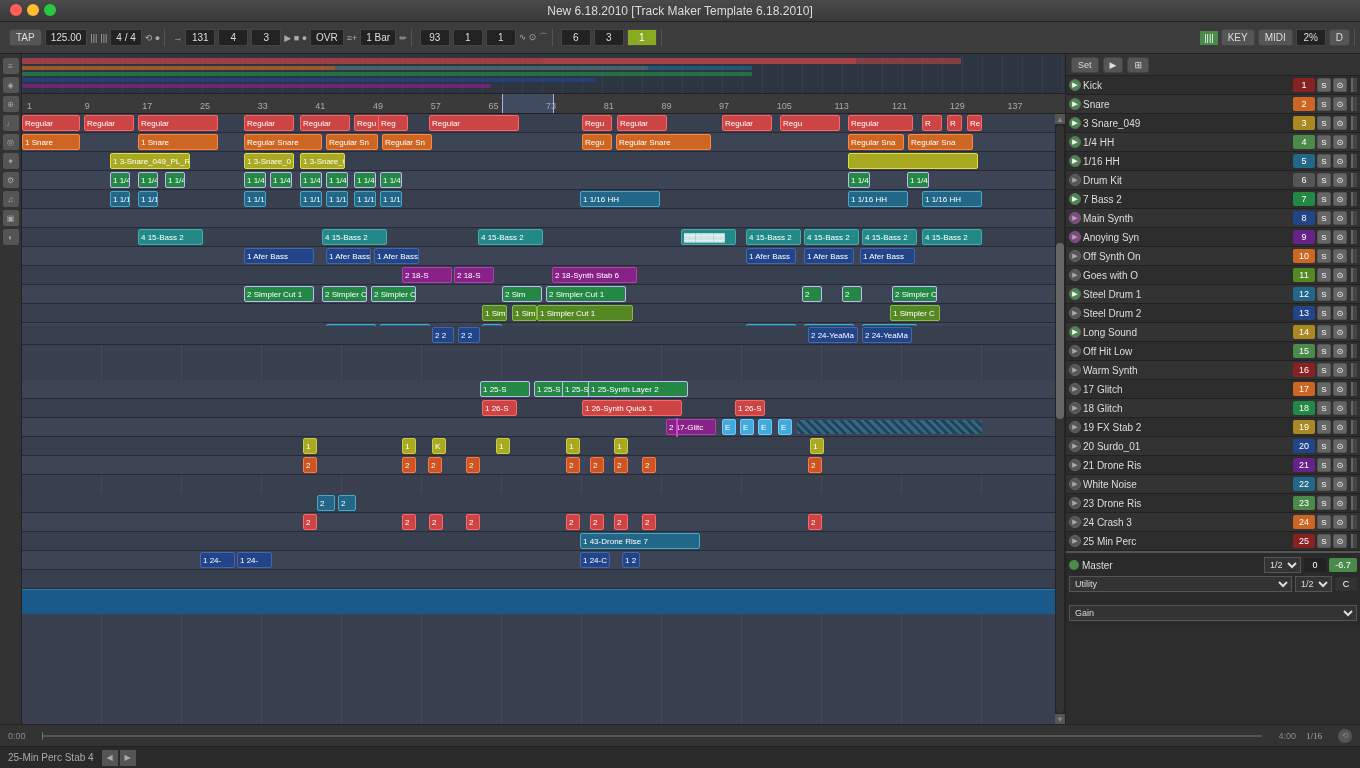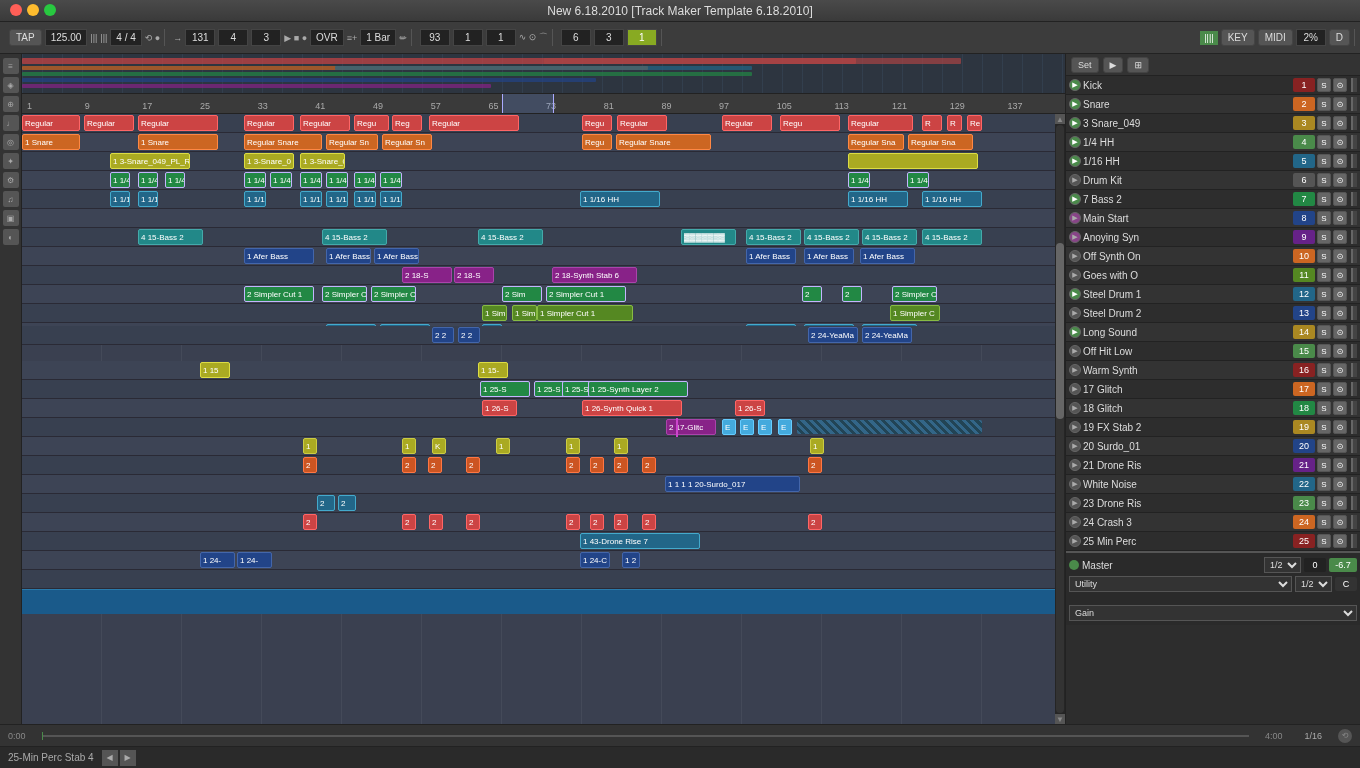--- a/index.html
+++ b/index.html
@@ -528,21 +528,21 @@
       <div id="clip-area">
         <div class="grid-lines"></div>
 
         <div class="track-lane" style="top: 0px; position: absolute; left: 0px; right: 0px; height: 19px;">
           <div class="clip clip-red" style="left:0;width:58px;">Regular</div>
           <div class="clip clip-red" style="left:62px;width:50px;">Regular</div>
           <div class="clip clip-red" style="left:116px;width:80px;">Regular</div>
           <div class="clip clip-red" style="left:222px;width:50px;">Regular</div>
           <div class="clip clip-red" style="left:278px;width:50px;">Regular</div>
           <div class="clip clip-red" style="left:332px;width:35px;">Regu</div>
-          <div class="clip clip-red" style="left:370px;width:30px;">Reg</div>
+          <div class="clip clip-red" style="left:356px;width:30px;">Reg</div>
           <div class="clip clip-red" style="left:407px;width:90px;">Regular</div>
           <div class="clip clip-red" style="left:560px;width:30px;">Regu</div>
           <div class="clip clip-red" style="left:595px;width:50px;">Regular</div>
           <div class="clip clip-red" style="left:700px;width:50px;">Regular</div>
           <div class="clip clip-red" style="left:758px;width:60px;">Regu</div>
           <div class="clip clip-red" style="left:826px;width:65px;">Regular</div>
           <div class="clip clip-red" style="left:900px;width:20px;">R</div>
           <div class="clip clip-red" style="left:925px;width:15px;">R</div>
           <div class="clip clip-red" style="left:945px;width:15px;">Re</div>
         </div>
@@ -648,24 +648,20 @@
           <div class="clip clip-cyan" style="left:840px;width:55px;">1 23-YeaMa</div>
         </div>
 
         <div class="track-lane" style="top: 212px; position: absolute; left: 0px; right: 0px; height: 19px;">
           <div class="clip clip-blue" style="left:410px;width:22px;">2 2</div>
           <div class="clip clip-blue" style="left:436px;width:22px;">2 2</div>
           <div class="clip clip-blue" style="left:786px;width:50px;">2 24-YeaMa</div>
           <div class="clip clip-blue" style="left:840px;width:50px;">2 24-YeaMa</div>
         </div>
 
-        <div class="track-lane" style="top: 247px; position: absolute; left: 0px; right: 0px; height: 19px;">
-          <div class="clip clip-yellow" style="left:178px;width:30px;">1 15</div>
-          <div class="clip clip-yellow" style="left:456px;width:30px;">1 15-</div>
-        </div>
 
         <div class="track-lane" style="top: 266px; position: absolute; left: 0px; right: 0px; height: 19px;">
           <div class="clip clip-green" style="left:458px;width:50px;">1 25-S</div>
           <div class="clip clip-green" style="left:512px;width:50px;">1 25-S</div>
           <div class="clip clip-green" style="left:540px;width:50px;">1 25-S</div>
           <div class="clip clip-green" style="left:566px;width:100px;">1 25-Synth Layer 2</div>
         </div>
 
         <div class="track-lane" style="top: 285px; position: absolute; left: 0px; right: 0px; height: 19px;">
           <div class="clip clip-red" style="left:460px;width:35px;">1 26-S</div>
@@ -701,23 +697,20 @@
           <div class="clip" style="left:380px;width:14px;background:#cc5522;border:1px solid #ff7744;">2</div>
           <div class="clip" style="left:406px;width:14px;background:#cc5522;border:1px solid #ff7744;">2</div>
           <div class="clip" style="left:444px;width:14px;background:#cc5522;border:1px solid #ff7744;">2</div>
           <div class="clip" style="left:544px;width:14px;background:#cc5522;border:1px solid #ff7744;">2</div>
           <div class="clip" style="left:568px;width:14px;background:#cc5522;border:1px solid #ff7744;">2</div>
           <div class="clip" style="left:592px;width:14px;background:#cc5522;border:1px solid #ff7744;">2</div>
           <div class="clip" style="left:620px;width:14px;background:#cc5522;border:1px solid #ff7744;">2</div>
           <div class="clip" style="left:786px;width:14px;background:#cc5522;border:1px solid #ff7744;">2</div>
         </div>
 
-        <div class="track-lane" style="top: 361px; position: absolute; left: 0px; right: 0px; height: 19px;">
-          <div class="clip clip-blue" style="left:643px;width:135px;">1 1 1 1 20-Surdo_017</div>
-        </div>
 
         <div class="track-lane" style="top: 380px; position: absolute; left: 0px; right: 0px; height: 19px;">
           <div class="clip" style="left:295px;width:18px;background:#226688;border:1px solid #44aacc;">2</div>
           <div class="clip" style="left:316px;width:18px;background:#226688;border:1px solid #44aacc;">2</div>
         </div>
 
         <div class="track-lane" style="top: 399px; position: absolute; left: 0px; right: 0px; height: 19px;">
           <div class="clip" style="left:281px;width:14px;background:#cc4444;border:1px solid #ff6666;">2</div>
           <div class="clip" style="left:380px;width:14px;background:#cc4444;border:1px solid #ff6666;">2</div>
           <div class="clip" style="left:407px;width:14px;background:#cc4444;border:1px solid #ff6666;">2</div>
@@ -825,21 +818,21 @@
         <div class="track-play-btn active">▶</div>
         <span class="track-name">7 Bass 2</span>
         <span class="track-num-box num-teal" style="min-width:22px;">7</span>
         <div class="track-s-btn">S</div>
         <div class="track-s-btn">⊙</div>
         <span style="width:6px;display:inline-block;background:#444;border-left:2px solid #666;height:14px;margin-left:2px;"></span>
       </div>
 
       <div class="track-ctrl-row">
         <div class="track-play-btn" style="background:#884488;">▶</div>
-        <span class="track-name">Main Start</span>
+        <span class="track-name">Main Synth</span>
         <span class="track-num-box num-blue" style="min-width:22px;">8</span>
         <div class="track-s-btn">S</div>
         <div class="track-s-btn">⊙</div>
         <span style="width:6px;display:inline-block;background:#444;border-left:2px solid #666;height:14px;margin-left:2px;"></span>
       </div>
 
       <div class="track-ctrl-row">
         <div class="track-play-btn" style="background:#884488;">▶</div>
         <span class="track-name">Anoying Syn</span>
         <span class="track-num-box num-purple" style="min-width:22px;">9</span>
@@ -1023,21 +1016,21 @@
   </div>
 
 </div>
 
 <div id="bottom-bar" style="height:22px;background:#333;display:flex;align-items:center;padding:0 8px;font-size:9px;color:#888;border-top:1px solid #222;">
   <span>0:00</span>
   <div style="flex:1;height:2px;background:#555;margin:0 6px;position:relative;">
     <div style="position:absolute;left:0;top:-3px;width:1px;height:8px;background:#4a8a4a;"></div>
   </div>
   <span>4:00</span>
-  <span style="margin-left:12px;color:#aaa;">1/16</span>
+  <span style="color:#aaa;font-family:Liberation Serif, serif;">1/16</span>
   <div style="margin-left:6px;width:14px;height:14px;background:#555;border-radius:50%;display:flex;align-items:center;justify-content:center;font-size:8px;">⟲</div>
 </div>
 
 <div id="info-bar" style="height:22px;background:#2a2a2a;border-top:1px solid #222;display:flex;align-items:center;padding:0 8px;">
   <span style="font-size:10px;color:#aaa;">25-Min Perc Stab 4</span>
   <div style="margin-left:8px;display:flex;gap:2px;">
     <div style="width:16px;height:16px;background:#555;display:flex;align-items:center;justify-content:center;font-size:8px;color:#aaa;cursor:pointer;">◀</div>
     <div style="width:16px;height:16px;background:#555;display:flex;align-items:center;justify-content:center;font-size:8px;color:#aaa;cursor:pointer;">▶</div>
   </div>
 </div>

